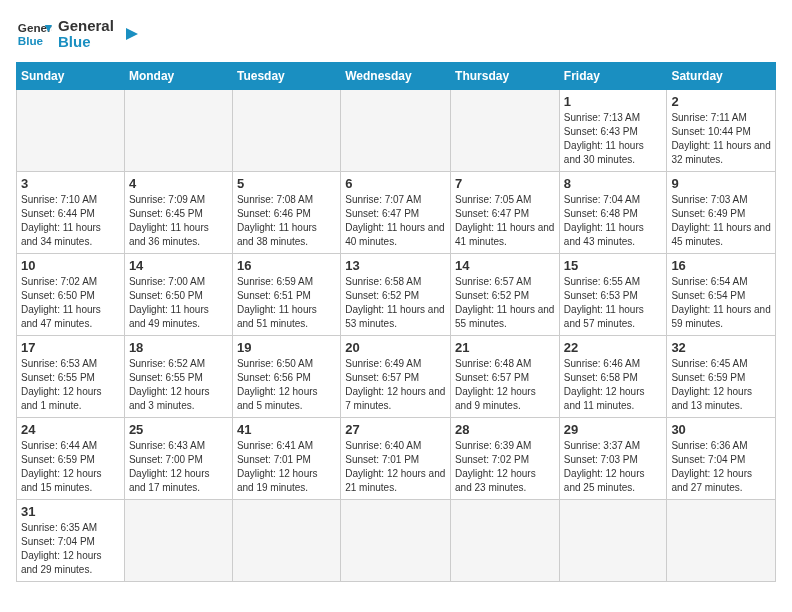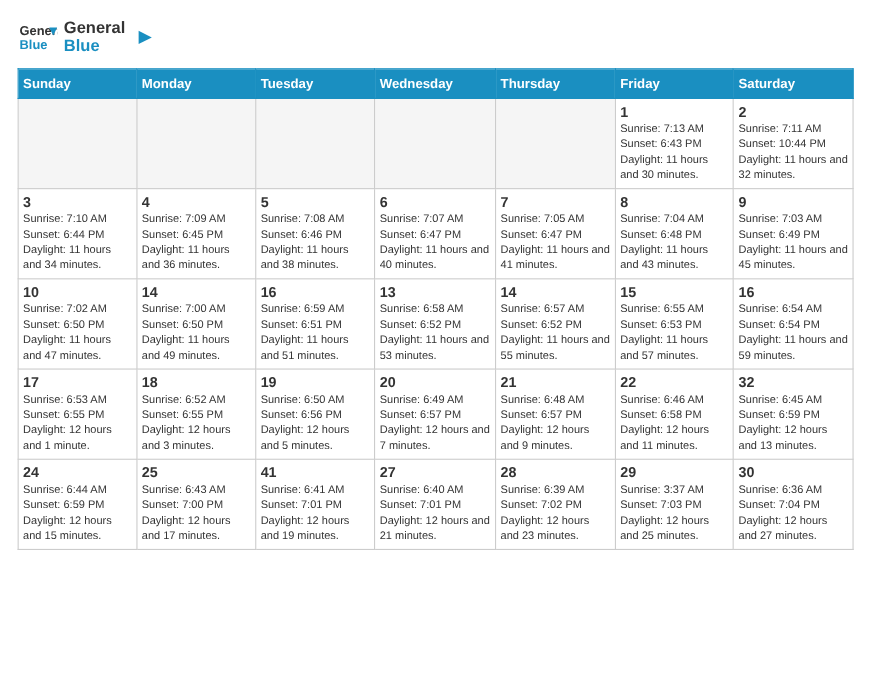--- a/index.html
+++ b/index.html
@@ -335,14 +335,29 @@
 and 25 minutes.</div>
         </td>
         <td>
           <span class="day-num">30</span>
           <div class="day-info">Sunrise: 6:36 AM
 Sunset: 7:04 PM
 Daylight: 12 hours
 and 27 minutes.</div>
         </td>
       </tr>
+      <tr>
+        <td>
+          <span class="day-num">31</span>
+          <div class="day-info">Sunrise: 6:35 AM
+Sunset: 7:04 PM
+Daylight: 12 hours
+and 29 minutes.</div>
+        </td>
+        <td class="empty"></td>
+        <td class="empty"></td>
+        <td class="empty"></td>
+        <td class="empty"></td>
+        <td class="empty"></td>
+        <td class="empty"></td>
+      </tr>
     </tbody>
 </table>
 
 </body></html>

